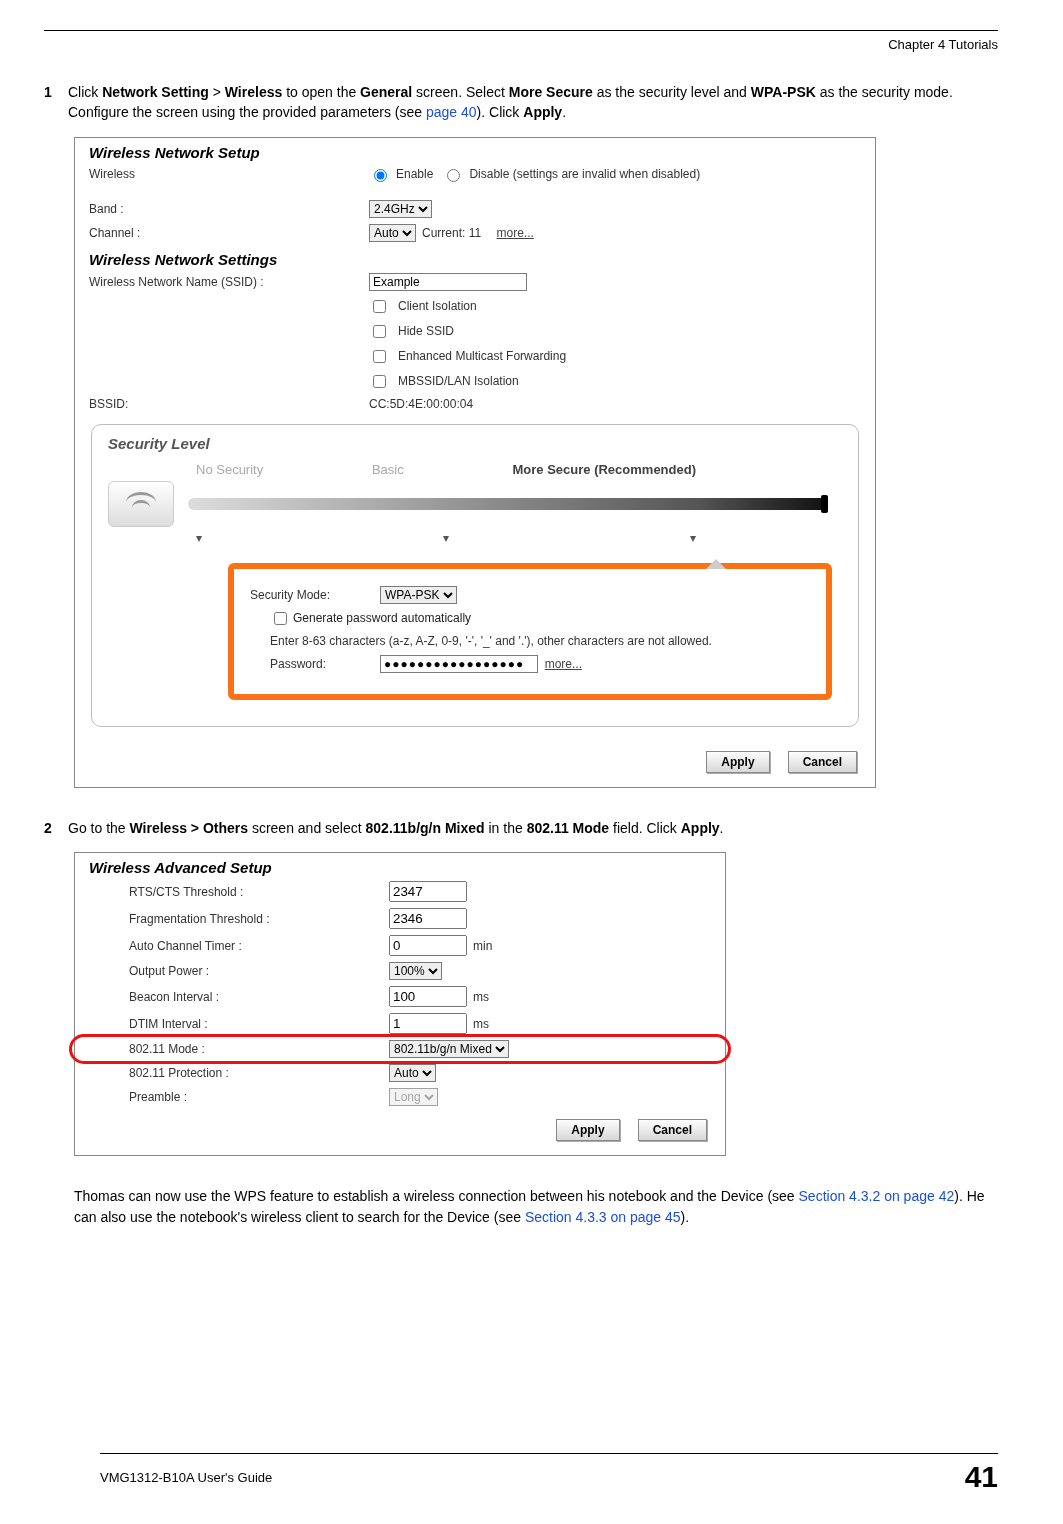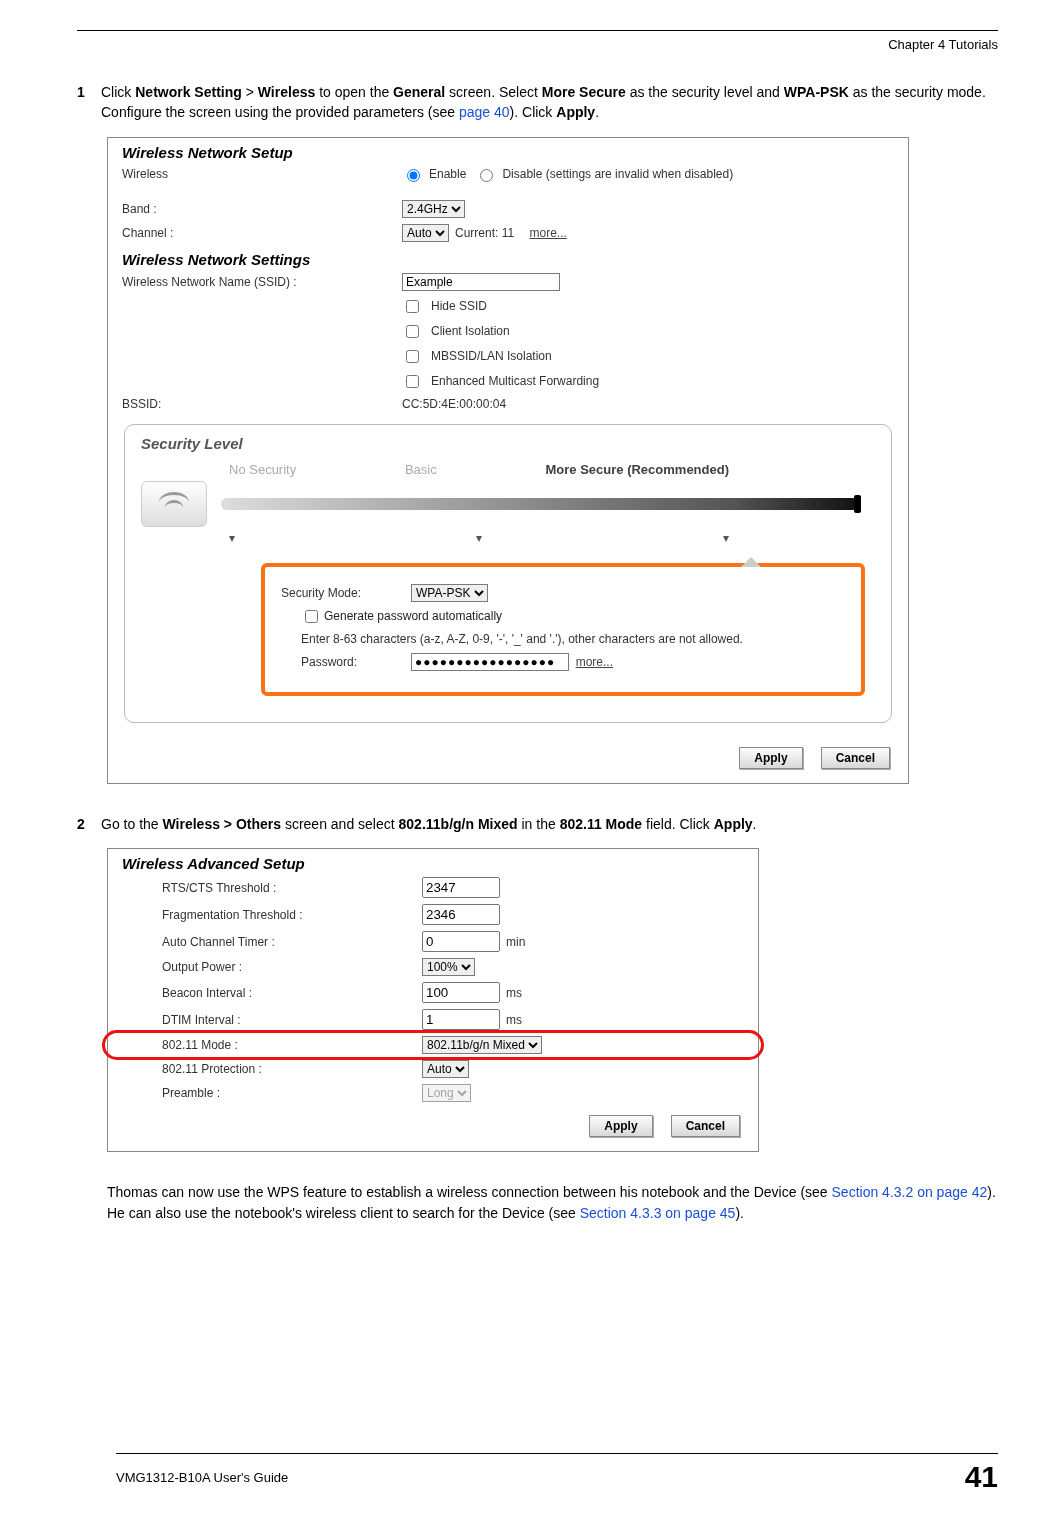--- a/index.html
+++ b/index.html
@@ -6,21 +6,21 @@
     font-family: Verdana, Arial, sans-serif;
     font-size: 14px;
     background: #fff;
     color: #000;
     margin: 0;
     padding: 0;
     width: 1063px;
   }
   .page {
     box-sizing: border-box;
-    padding: 30px 65px 30px 77px;
+    padding: 30px 65px 30px 44px;
     position: relative;
     min-height: 1524px;
   }
   .top-rule, .bot-rule {
     border-top: 1px solid #000;
     margin: 0 0 6px 0;
   }
   .header-right {
     text-align: right;
     font-size: 13px;
@@ -117,21 +117,21 @@
   .wifi-icon::after{width:18px;height:12px;left:23px;top:18px;}
   .track{
     flex:1; height:12px; border-radius:6px;
     background:linear-gradient(to right,#ddd 0%,#999 40%,#555 80%,#111 100%);
     position:relative; margin-right:16px;
   }
   .track .endcap{position:absolute; right:-2px; top:-3px; width:7px;height:18px;background:#000;border-radius:2px;}
   .tick-row{display:flex; width:500px; margin-left:90px; justify-content:space-between; font-size:12px; color:#555; margin-top:4px;}
   .tick { transform:translateX(-2px);}
   .callout{
-    border:4px solid #f97316; border-radius:6px;
+    border:6px solid #f97316; border-radius:6px;
     margin:18px 10px 8px 120px;
     padding:12px 16px 16px 16px;
     position:relative;
   }
   .callout::before{
     content:""; position:absolute; top:-10px; right:100px;
     border-left:10px solid transparent;
     border-right:10px solid transparent;
     border-bottom:10px solid #ccc;
   }
@@ -161,21 +161,21 @@
   .hl{
     position:absolute;
     left:-6px; right:-6px; top:-3px; bottom:-3px;
     border:3px solid #e11;
     border-radius:16px;
     z-index:-1;
   }
 
   
   .footer{
-    position:absolute; left:116px; right:65px; bottom:30px;text-align:center;
+    position:absolute; left:100px; right:65px; bottom:30px;text-align:center;
   }
   .footer .bot-rule{margin-bottom:6px;}
   .footer-row{display:flex; justify-content:space-between; align-items:center;}
   .footer-left{font-size:13px;}
   .footer-right{font-size:30px; font-weight:bold;}
 </style>
 </head>
 <body>
 
 <div class="page">
@@ -221,42 +221,42 @@
     <div class="row">
       <div class="lbl">Wireless Network Name (SSID) :</div>
       <div class="ctl">
           <input type="text" class="fld" style="width: 150px;" value="Example">
         </div>
     </div>
     <div class="row">
         <div class="lbl"></div>
         <div class="ctl">
           <input type="checkbox" class="chk" style="">
+          <span>Client Isolation</span>
+        </div>
+      </div>
+    <div class="row">
+        <div class="lbl"></div>
+        <div class="ctl">
+          <input type="checkbox" class="chk" style="">
           <span>Hide SSID</span>
         </div>
       </div>
     <div class="row">
         <div class="lbl"></div>
         <div class="ctl">
           <input type="checkbox" class="chk" style="">
-          <span>Client Isolation</span>
+          <span>Enhanced Multicast Forwarding</span>
         </div>
       </div>
     <div class="row">
         <div class="lbl"></div>
         <div class="ctl">
           <input type="checkbox" class="chk" style="">
           <span>MBSSID/LAN Isolation</span>
-        </div>
-      </div>
-    <div class="row">
-        <div class="lbl"></div>
-        <div class="ctl">
-          <input type="checkbox" class="chk" style="">
-          <span>Enhanced Multicast Forwarding</span>
         </div>
       </div>
     <div class="row">
       <div class="lbl">BSSID:</div>
       <div class="ctl">
           <span>CC:5D:4E:00:00:04</span>
         </div>
     </div>
 
     <div class="sec-box">

